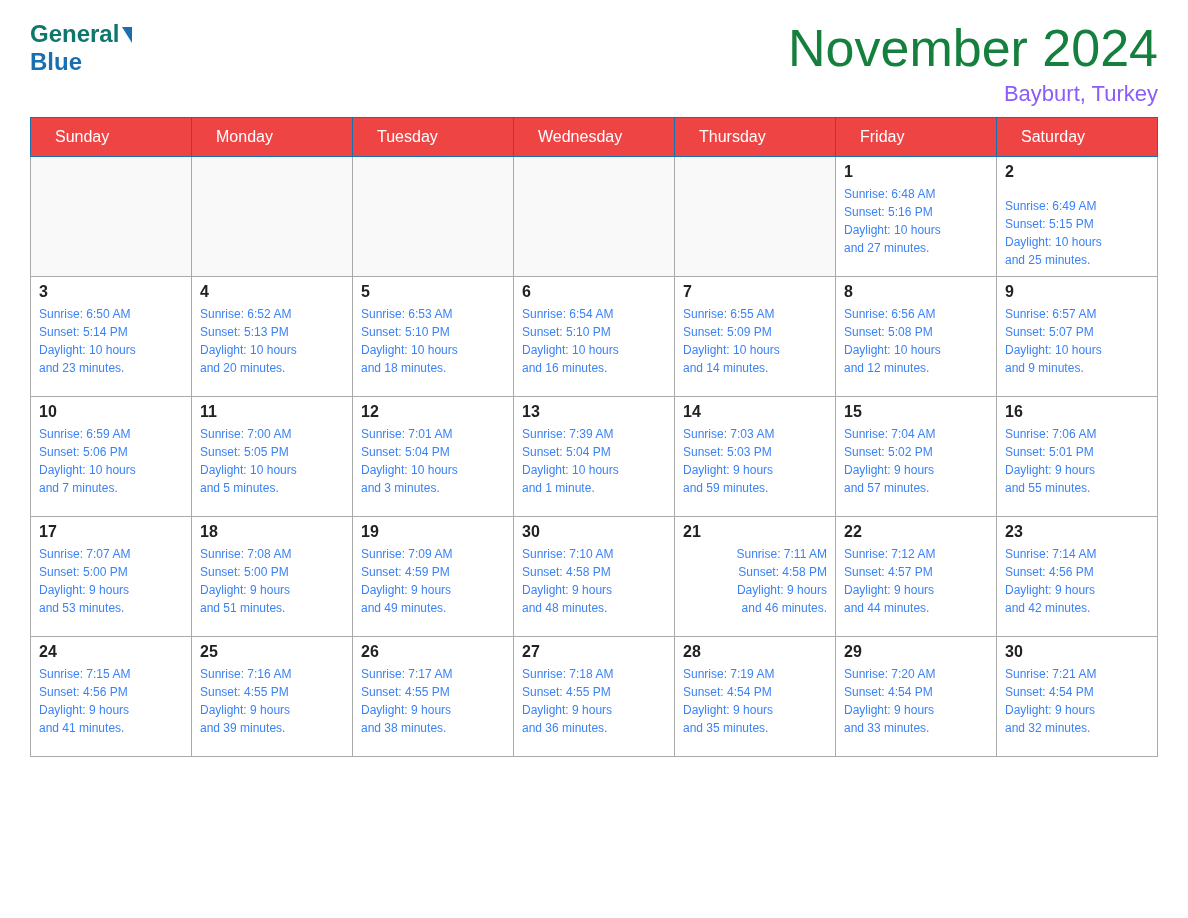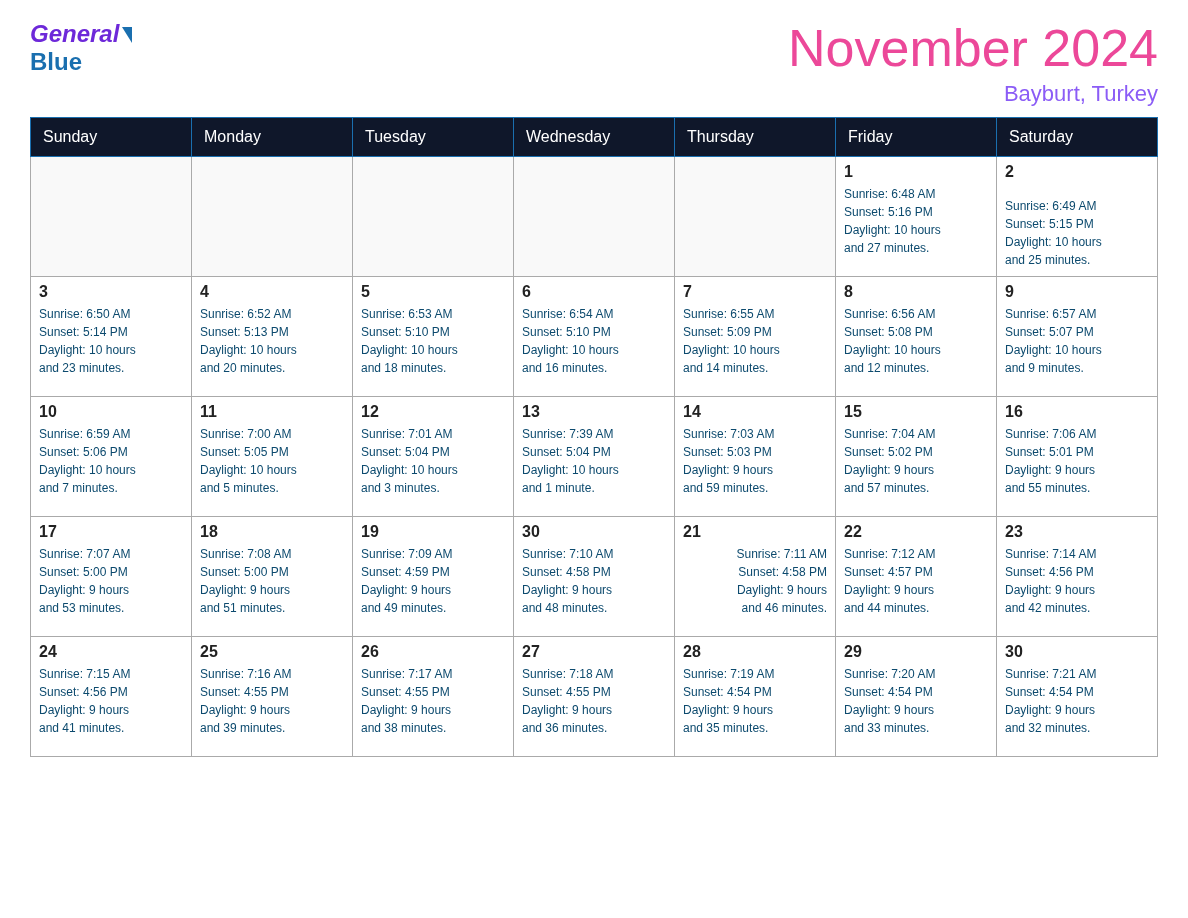--- a/index.html
+++ b/index.html
@@ -20,37 +20,37 @@
       display: flex;
       flex-direction: column;
       align-items: flex-start;
     }
     .title-section {
       text-align: right;
     }
     .month-title {
       font-size: 52px;
       font-weight: normal;
-      color: #ec4899;
+      color: #15803d;
       line-height: 1.1;
     }
     .location-title {
       font-size: 22px;
       color: #8b5cf6;
       margin-top: 4px;
     }
     .calendar-table {
       width: 100%;
       border-collapse: collapse;
       margin-top: 10px;
     }
     .calendar-table thead th {
-      background-color: #0f172a;
+      background-color: #ef4444;
       color: #fff;
-      padding: 10px 12px;
+      padding: 10px 24px;
       font-size: 16px;
       font-weight: normal;
       text-align: left;
       border: 1px solid #1a6faf;
     }
     .calendar-table tbody td {
       border: 1px solid #aaa;
       vertical-align: top;
       padding: 6px 8px;
       width: 14.28%;
@@ -58,35 +58,34 @@
       height: 120px;
     }
     .day-number {
       font-size: 16px;
       color: #222;
       font-weight: bold;
       margin-bottom: 4px;
     }
     .day-info {
       font-size: 12px;
-      color: #0c4a6e;
+      color: #3b82f6;
       line-height: 1.5;
     }
     .empty-cell {
       background: #f9f9f9;
     }
     .logo-line1 {
       display: flex;
       align-items: center;
     }
     .logo-general {
       font-size: 24px;
       font-weight: bold;
-      color: #6d28d9;
-      font-style: italic;
+      color: #0f766e;
     }
     .logo-blue-word {
       font-size: 24px;
       font-weight: bold;
       color: #1a6faf;
     }
   </style>
 </head>
 <body>
 

